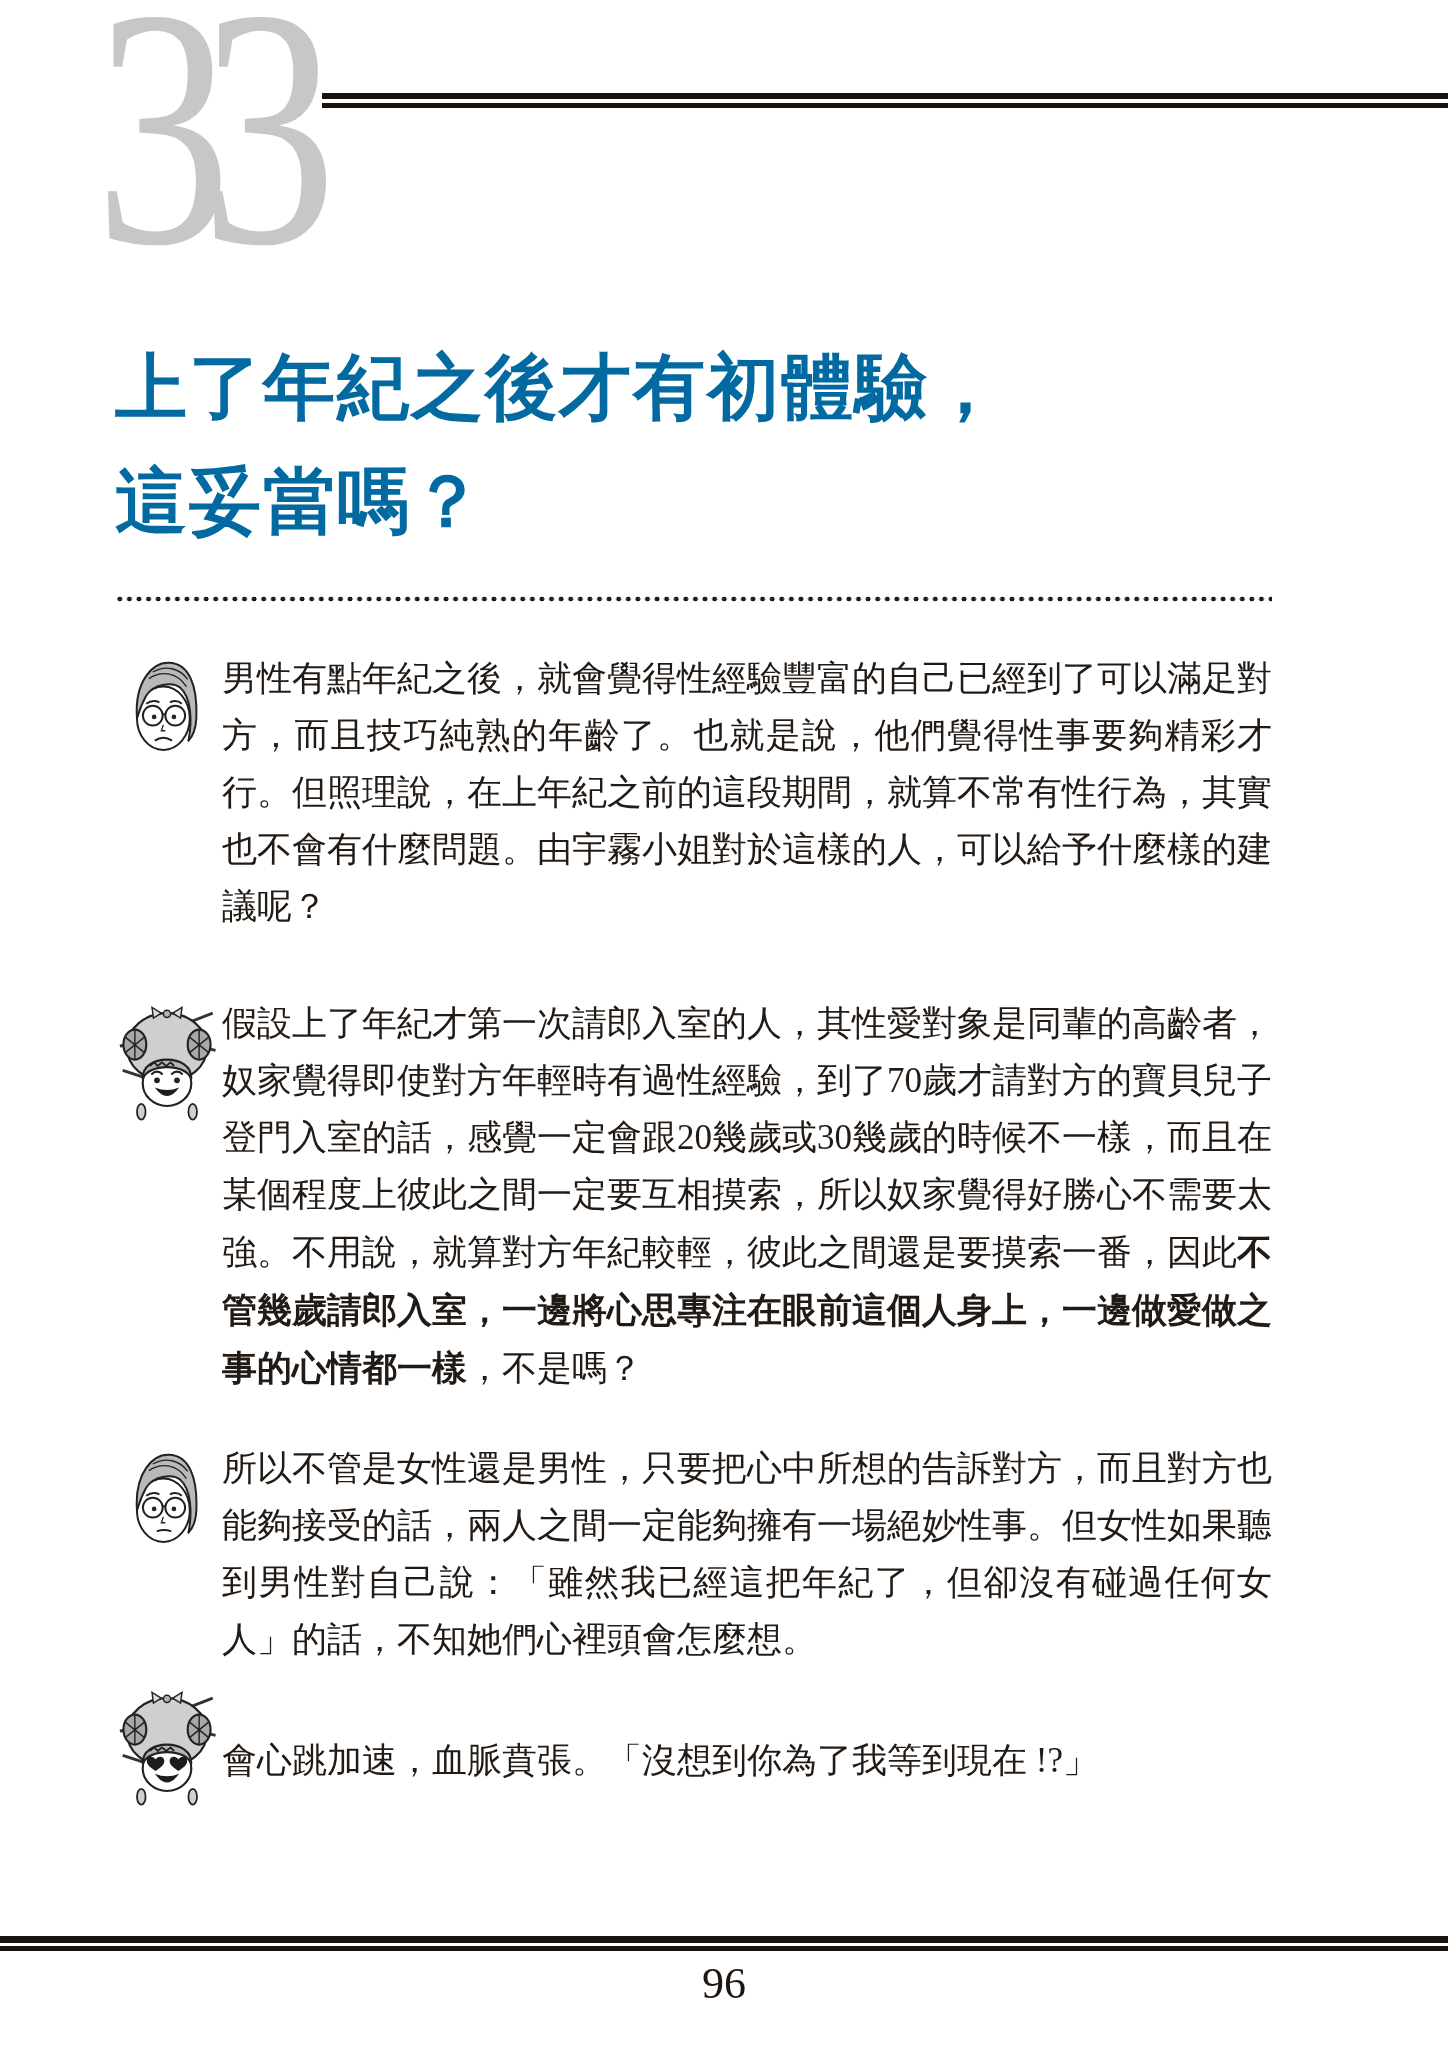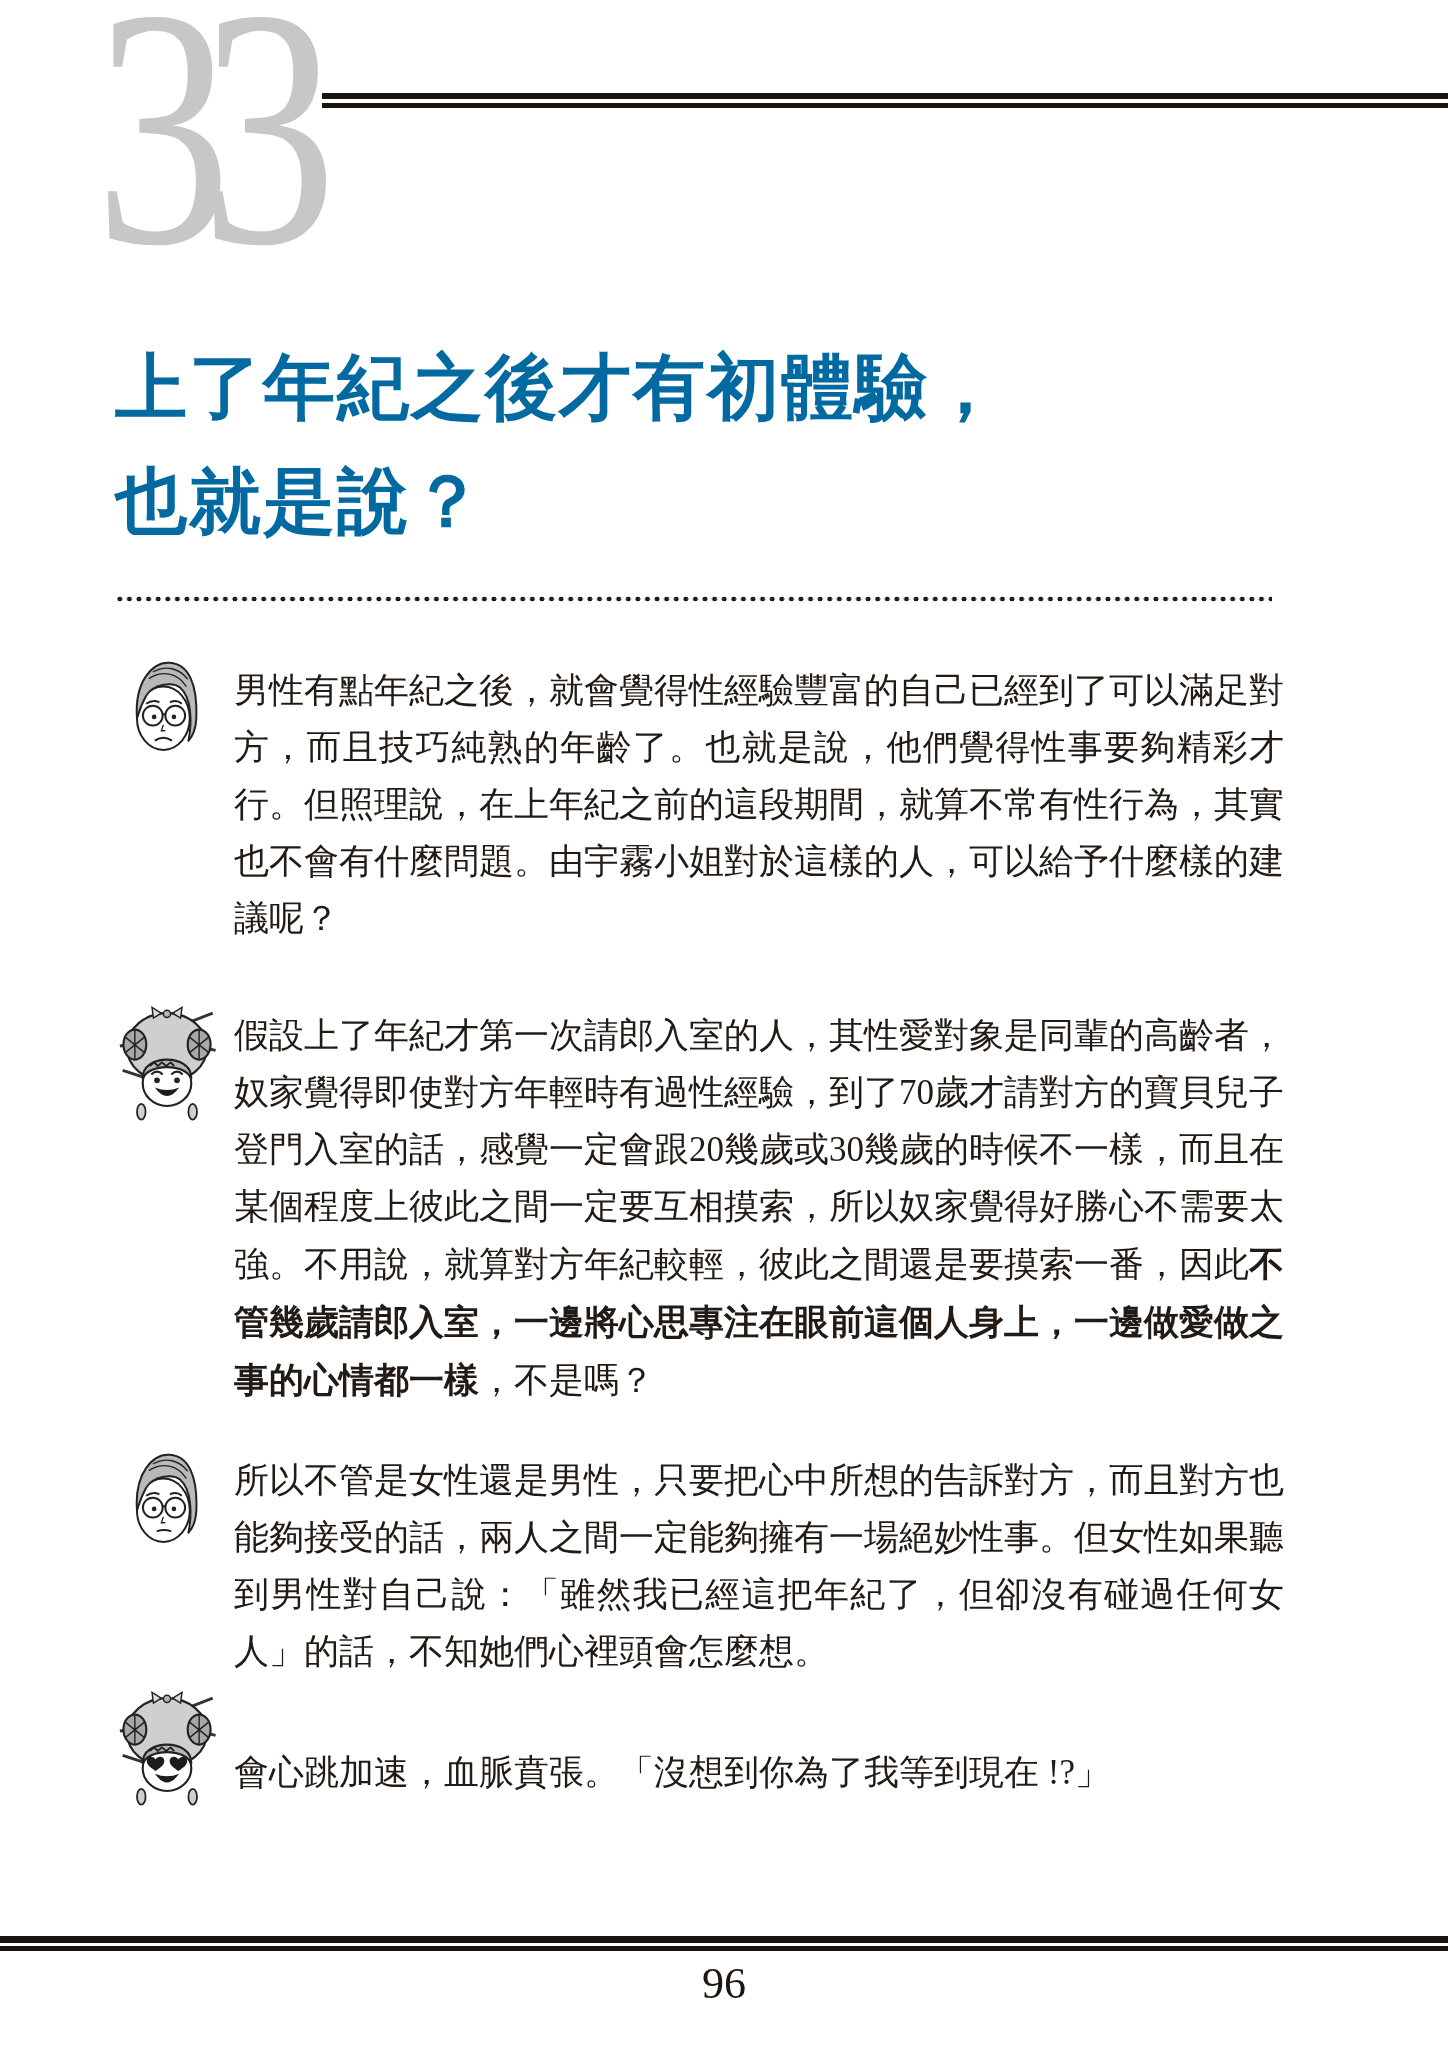--- a/index.html
+++ b/index.html
@@ -50,21 +50,21 @@
     background-position:0 center;
   }
   
   .row{position:absolute;left:115px;width:1157px;}
   .avatar{position:absolute;display:block;}
   .avatar.man{left:18px;}
   .avatar.woman{left:2px;}
   .speech{
     position:absolute;left:107px;top:0;
     width:1050px;
-    margin:12px;
+    margin:0;
     font-size:35px;
     line-height:57px;
     text-align:justify;
     text-justify:inter-ideograph;
     color:#221a14;
   }
   .speech .bold-seg{
     font-family:"Liberation Sans","DejaVu Sans",sans-serif;
     font-weight:700;
   }
@@ -83,21 +83,21 @@
 </head>
 <body>
 
 <div class="page">
 
   <div class="chapter-num">33</div>
   <div class="rule-top-a"></div>
   <div class="rule-top-b"></div>
 
   <h1 class="title l1">上了年紀之後才有初體驗，</h1>
-  <h1 class="title l2">也就是說？</h1>
+  <h1 class="title l2">這妥當嗎？</h1>
 
   <div class="dotted"></div>
 
   <section class="row" style="top:650px">
     <span class="avatar man" style="top:6px">
       <svg viewBox="0 0 100 160" width="66" height="106">
         <ellipse cx="46" cy="94" rx="40" ry="48" fill="#fff" stroke="#222" stroke-width="3"></ellipse>
         <path d="M6 94 C2 38 30 8 56 10 C84 12 98 42 96 94 C95 112 90 122 84 128 C90 98 88 62 72 48 C60 38 30 42 20 60 C12 74 10 82 6 94 Z" fill="#b9b9b9" stroke="#222" stroke-width="3" stroke-linejoin="round"></path>
         <path class="ln" d="M30 24 C50 13 70 18 83 35" stroke-width="2" stroke="#8a8a8a"></path>
         <path class="ln" d="M24 34 C44 21 67 25 81 46" stroke-width="2" stroke="#8a8a8a"></path>

